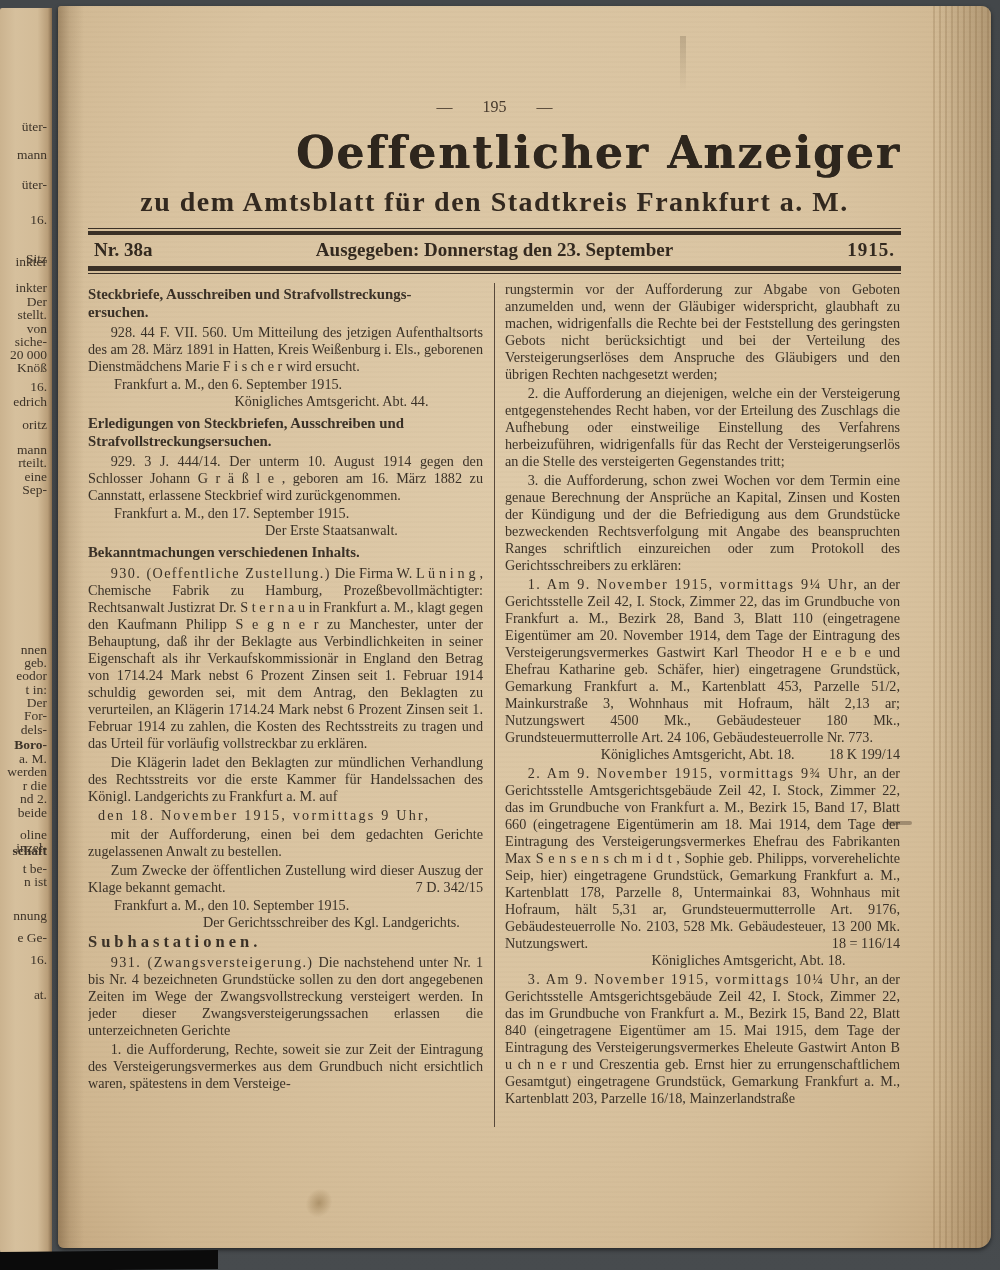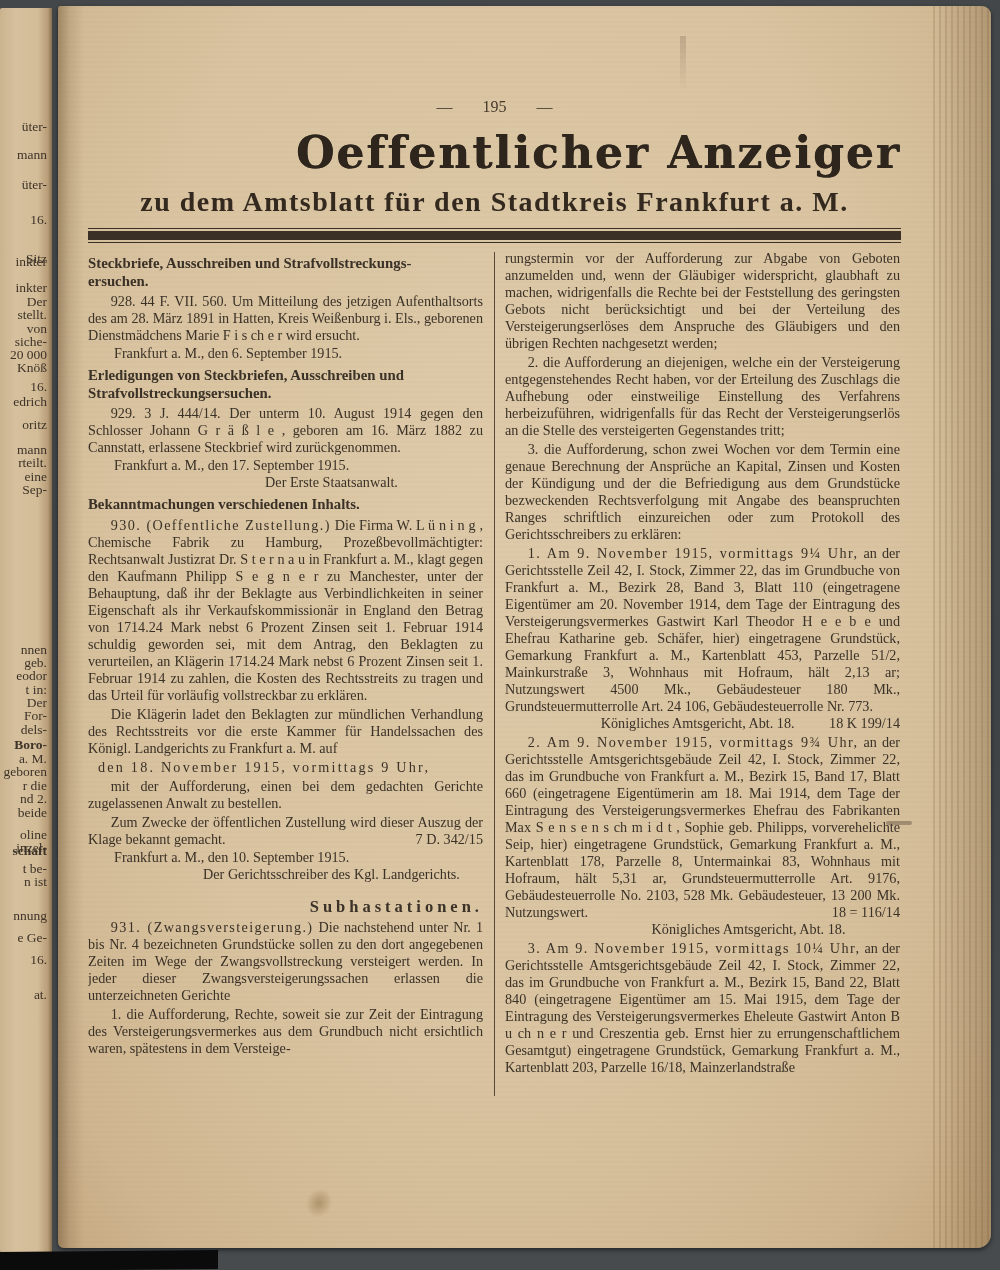--- a/index.html
+++ b/index.html
@@ -64,21 +64,21 @@
   .issue-row{display:flex;align-items:baseline;padding:4px 6px 5px;font-size:19px;font-weight:bold;color:#33291f;}
   .issue-row .iss{width:170px;}
   .issue-row .date{flex:1;text-align:center;}
   .issue-row .year{width:170px;text-align:right;letter-spacing:1px;}
   .columns{display:flex;margin-top:7px;height:852px;overflow:hidden;}
   .col{width:395px;overflow:hidden;font-size:14.2px;line-height:17px;text-align:justify;}
   .col-divider{width:1px;height:844px;background:#57483a;margin:2px 10px 0 11px;}
   
   .blk{margin:0;}
   .heading{font-weight:bold;text-align:left;text-indent:0;font-size:14.8px;line-height:17.5px;margin:5px 0 3px;}
-  .heading-spaced{font-weight:bold;text-align:right;font-size:16.5px;letter-spacing:4px;margin:15px 0 4px;}
+  .heading-spaced{font-weight:bold;text-align:left;font-size:16.5px;letter-spacing:4px;margin:2px 0 4px;}
   .para{text-indent:1.6em;margin-top:2px;}
   .para.noindent{text-indent:0;margin-top:0;}
   .dateline{padding-left:26px;margin-top:1px;}
   .sig{text-align:center;padding-left:92px;margin-bottom:1px;}
   .spacedline{letter-spacing:2.2px;padding-left:10px;margin:2px 0;}
   .lead{letter-spacing:1.4px;}
   .ref{float:right;padding-left:8px;}
 </style>
 </head>
 <body>
@@ -106,21 +106,21 @@
     <div class="frag" style="top: 475px;">Sep-</div>
     <div class="frag" style="top: 635px;">nnen</div>
     <div class="frag" style="top: 648px;">geb.</div>
     <div class="frag" style="top: 661px;">eodor</div>
     <div class="frag" style="top: 675px;">t in:</div>
     <div class="frag" style="top: 688px;">Der</div>
     <div class="frag" style="top: 701px;">For-</div>
     <div class="frag" style="top: 715px;">dels-</div>
     <div class="frag b" style="top: 730px;">Boro-</div>
     <div class="frag" style="top: 744px;">a. M.</div>
-    <div class="frag" style="top: 757px;">geboren</div>
+    <div class="frag" style="top: 757px;">werden</div>
     <div class="frag" style="top: 771px;">r die</div>
     <div class="frag" style="top: 784px;">nd 2.</div>
     <div class="frag" style="top: 798px;">beide</div>
     <div class="frag" style="top: 820px;">oline</div>
     <div class="frag" style="top: 833px;">inzel-</div>
     <div class="frag" style="top: 854px;">t be-</div>
     <div class="frag" style="top: 867px;">n ist</div>
     <div class="frag b" style="top: 836px;">schaft</div>
     <div class="frag" style="top: 901px;">nnung</div>
     <div class="frag" style="top: 923px;">e Ge-</div>
@@ -133,26 +133,32 @@
   <div class="fore-edge"></div>
   <div class="stain stain1"></div>
   <div class="stain stain2"></div>
   <div class="stain stain3"></div>
 
   <div class="content">
     <div class="pagenum">— 195 —</div>
     <div class="title">Oeffentlicher Anzeiger</div>
     <div class="subtitle">zu dem Amtsblatt für den Stadtkreis Frankfurt a. M.</div>
     <div class="rule rule-a"></div>
+    <div class="issue-row">
+      <span class="iss">Nr. 38a</span>
+      <span class="date">Ausgegeben: Donnerstag den 23. September</span>
+      <span class="year">1915.</span>
+    </div>
     <div class="rule rule-b"></div>
     <div class="columns">
       <div class="col" id="col-left">
           <div class="blk heading">Steckbriefe, Ausschreiben und Strafvollstreckungs-<br>ersuchen.</div>
           <div class="blk para">928.  44 F. VII. 560.  Um Mitteilung des jetzigen Aufenthaltsorts des am 28. März 1891 in Hatten, Kreis Weißenburg i. Els., geborenen Dienstmädchens Marie F i s ch e r wird ersucht.</div>
           <div class="blk dateline">Frankfurt a. M., den 6. September 1915.</div>
+          <div class="blk sig">Königliches Amtsgericht. Abt. 44.</div>
           <div class="blk heading">Erledigungen von Steckbriefen, Ausschreiben und<br>Strafvollstreckungsersuchen.</div>
           <div class="blk para">929.  3 J. 444/14.  Der unterm 10. August 1914 gegen den Schlosser Johann G r ä ß l e , geboren am 16. März 1882 zu Cannstatt, erlassene Steckbrief wird zurückgenommen.</div>
           <div class="blk dateline">Frankfurt a. M., den 17. September 1915.</div>
           <div class="blk sig">Der Erste Staatsanwalt.</div>
           <div class="blk heading">Bekanntmachungen verschiedenen Inhalts.</div>
           <div class="blk para"><span class="lead">930. (Oeffentliche Zustellung.)</span> Die Firma W. L ü n i n g , Chemische Fabrik zu Hamburg, Prozeßbevollmächtigter: Rechtsanwalt Justizrat Dr. S t e r n a u in Frankfurt a. M., klagt gegen den Kaufmann Philipp S e g n e r zu Manchester, unter der Behauptung, daß ihr der Beklagte aus Verbindlichkeiten in seiner Eigenschaft als ihr Verkaufskommissionär in England den Betrag von 1714.24 Mark nebst 6 Prozent Zinsen seit 1. Februar 1914 schuldig geworden sei, mit dem Antrag, den Beklagten zu verurteilen, an Klägerin 1714.24 Mark nebst 6 Prozent Zinsen seit 1. Februar 1914 zu zahlen, die Kosten des Rechtsstreits zu tragen und das Urteil für vorläufig vollstreckbar zu erklären.</div>
           <div class="blk para">Die Klägerin ladet den Beklagten zur mündlichen Verhandlung des Rechtsstreits vor die erste Kammer für Handelssachen des Königl. Landgerichts zu Frankfurt a. M. auf</div>
           <div class="blk spacedline">den 18. November 1915, vormittags 9 Uhr,</div>
           <div class="blk para">mit der Aufforderung, einen bei dem gedachten Gerichte zugelassenen Anwalt zu bestellen.</div>
           <div class="blk para">Zum Zwecke der öffentlichen Zustellung wird dieser Auszug der Klage bekannt gemacht.<span class="ref">7 D. 342/15</span></div>

